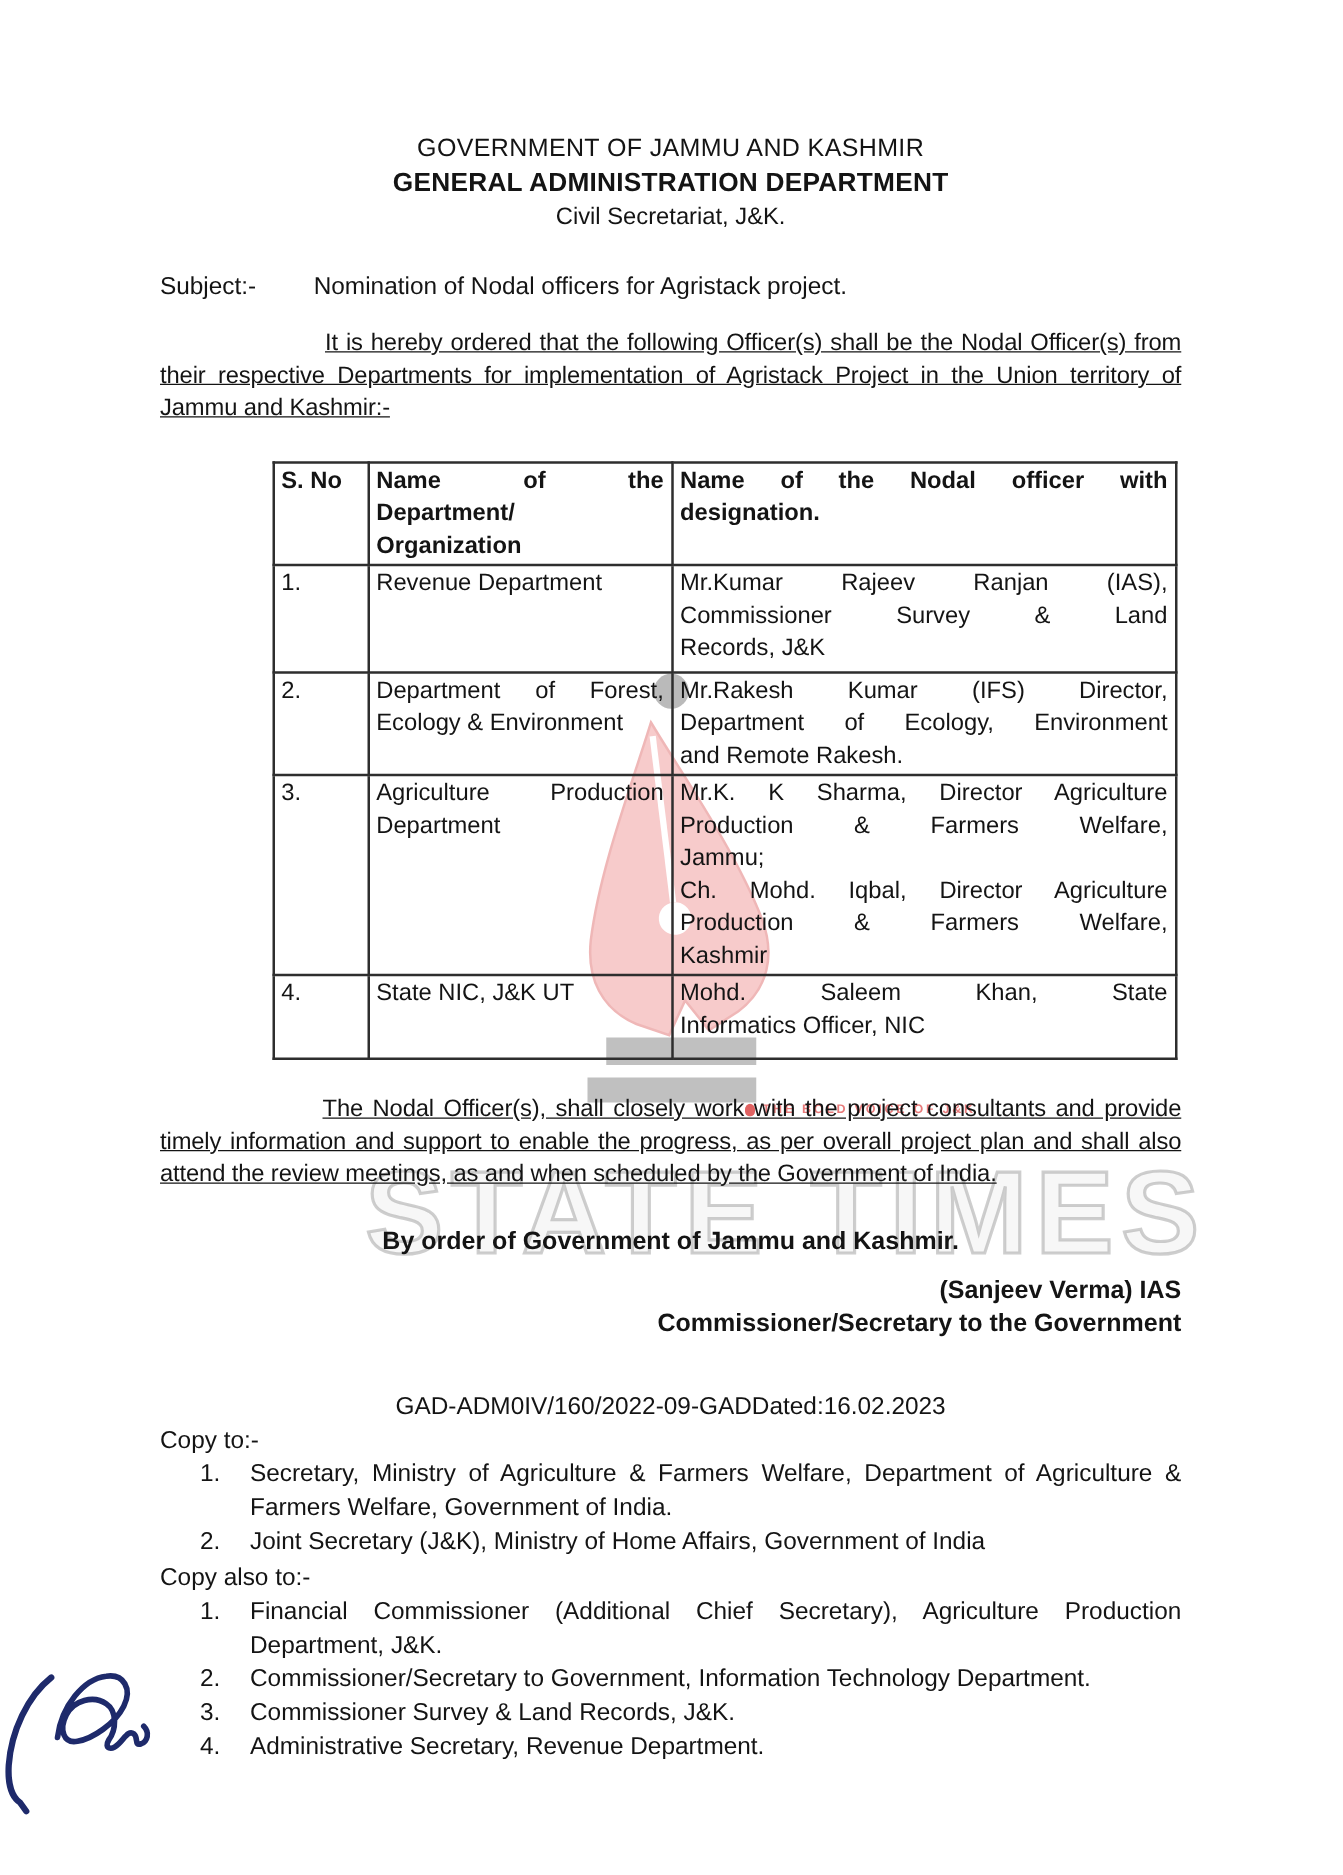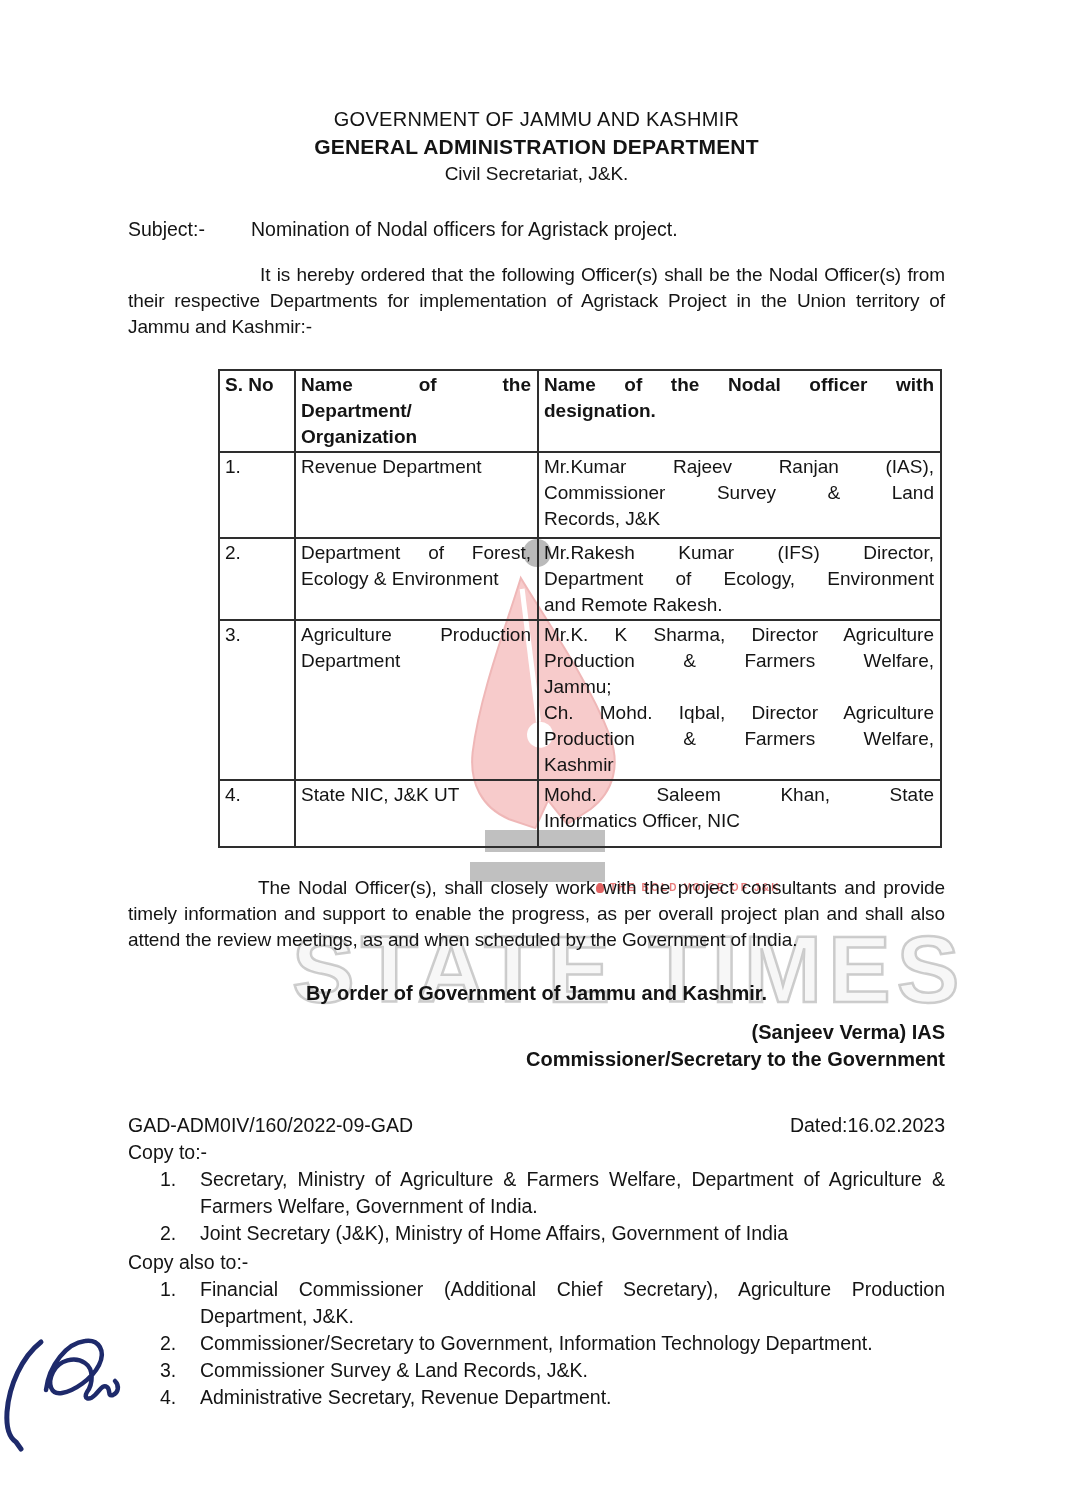--- a/index.html
+++ b/index.html
@@ -24,40 +24,40 @@
   
   .content{position:relative;z-index:1;padding:106px 129px 0 128px;}
   .hdr{text-align:center;line-height:27px;}
   .hdr-l1{font-size:20px;letter-spacing:.3px;}
   .hdr-l2{font-size:21px;font-weight:bold;letter-spacing:.2px;}
   .hdr-l3{font-size:19px;}
   .subject{display:flex;margin-top:31px;font-size:19.5px;}
   .subject .lbl{font-weight:normal;}
   .subject .txt{margin-left:46px;}
   .order{ text-align:center;font-weight:bold;font-size:20.5px;margin-top:21px;line-height:27px;}
-  .para{font-size:19px;line-height:26px;text-align:justify;letter-spacing:-0.1px;}
+  .para{font-size:19px;line-height:26px;text-align:justify;letter-spacing:-0.1px;text-decoration:underline;}
   .p1{margin-top:21px;text-indent:132px;}
   .p2{margin-top:27px;text-indent:130px;}
   table.gov{border-collapse:collapse;margin:29px 0 0 90px;table-layout:fixed;}
   table.gov col.c1{width:76px;} table.gov col.c2{width:243px;} table.gov col.c3{width:403px;}
   table.gov th,table.gov td{
     border:2px solid #2e2e2e;padding:1px 6px 1px 5px;
     font-size:19px;line-height:26px;vertical-align:top;text-align:left;background:transparent;margin-top:26px;
   }
   table.gov th{font-weight:bold;}
   th.sno-h{text-align:center;vertical-align:middle;}
   td.sno{text-align:center;vertical-align:middle;}
   td.vmid{vertical-align:middle;}
   .jl{display:block;text-align:justify;text-align-last:justify;}
   .ll{display:block;text-align:left;}
   .byorder{text-align:center;font-weight:bold;font-size:20px;margin-top:29px;}
   .sigblock{text-align:right;margin-top:14px;font-size:20px;line-height:27px;}
   .sd{font-size:19px;font-weight:normal;padding-right:100px;}
   .sig-name,.sig-title{font-weight:bold;}
-  .refrow{display:flex;justify-content:space-between;margin-top:41px;font-size:19.5px;}
+  .refrow{display:flex;justify-content:center;margin-top:41px;font-size:19.5px;}
   .copylabel{font-size:19.5px;line-height:27px;margin-top:2px;}
   .citem{display:flex;font-size:19.5px;line-height:27px;}
   .citem .n{margin-left:32px;width:40px;flex:0 0 40px;}
   .citem .t{flex:1;text-align:justify;}
   
   .signature{position:absolute;left:0px;top:1322px;z-index:2;}
 </style>
 </head>
 <body>
 

